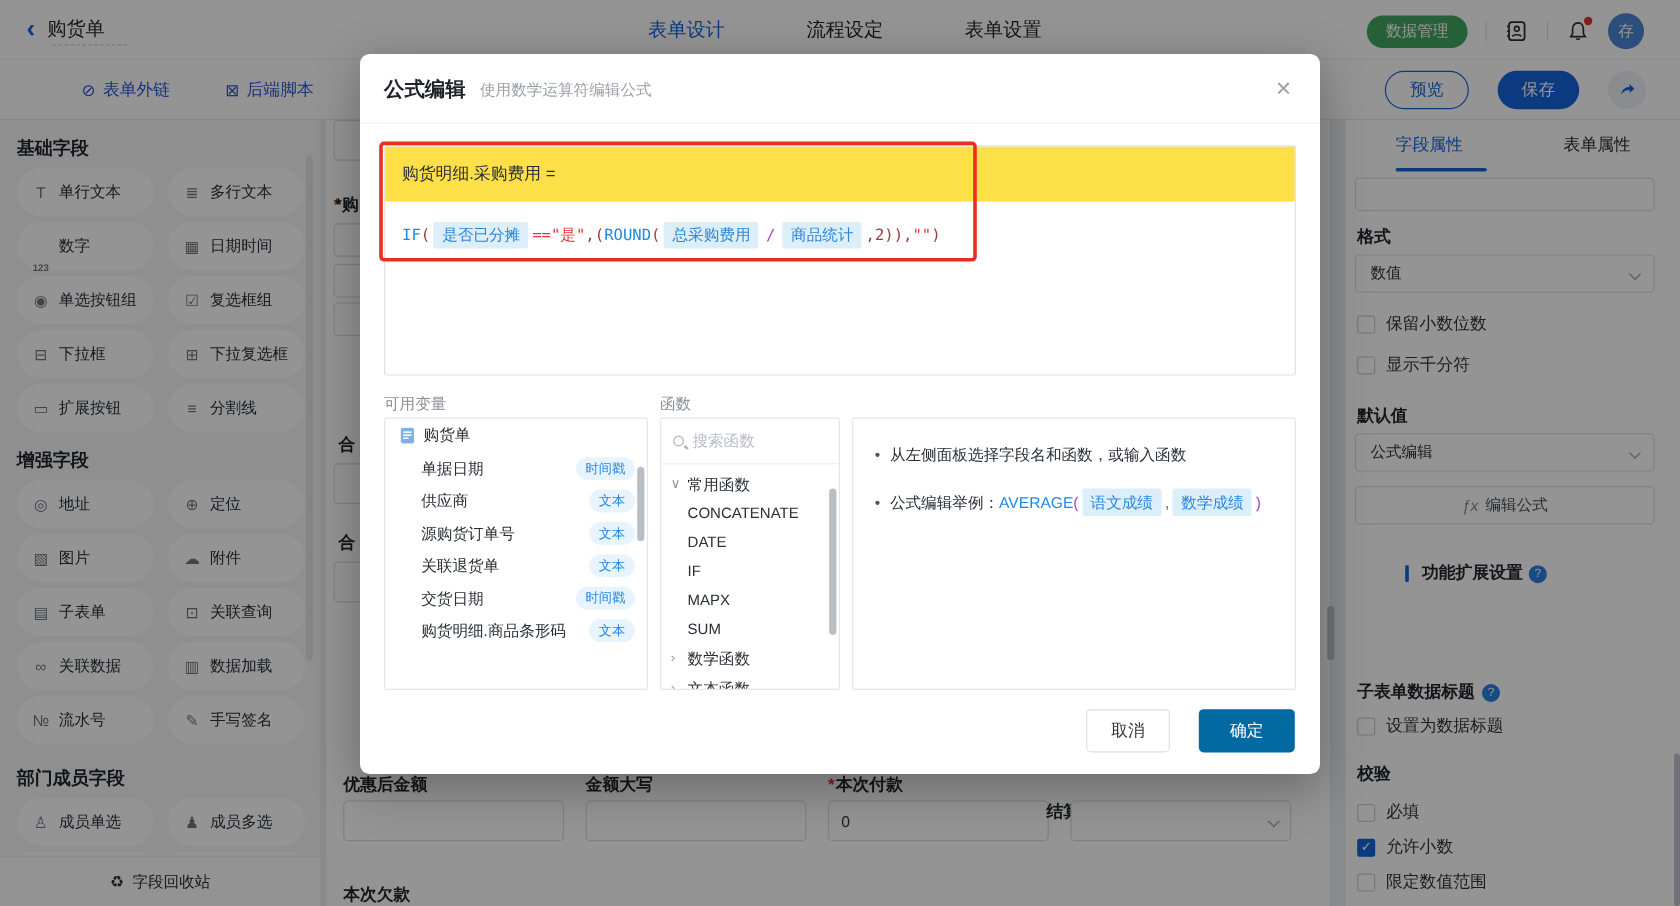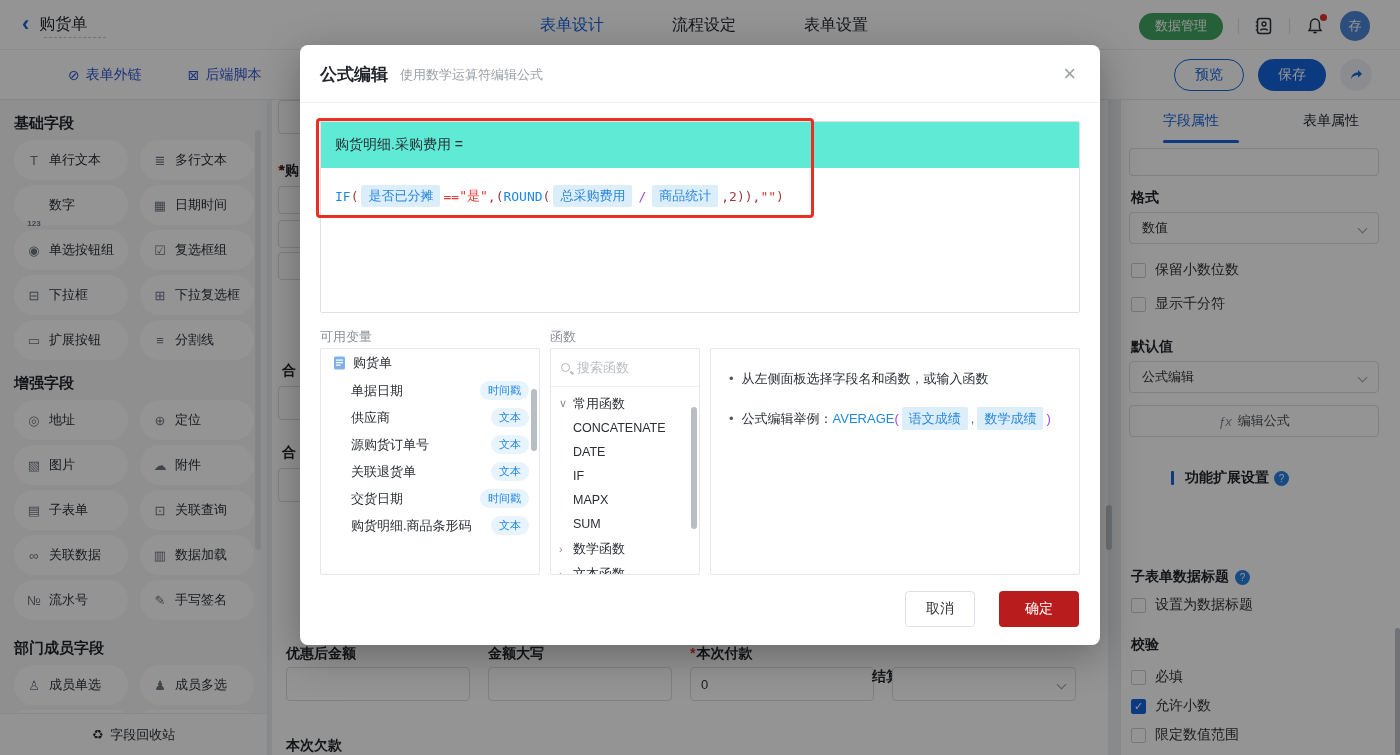--- a/index.html
+++ b/index.html
@@ -72,21 +72,21 @@
   .blue-bar { width:3px; height:14px; background:#1664dc; border-radius:1px; display:inline-block; margin-right:6px; }
   .rp-scroll { position:absolute; left:274px; top:528px; width:5px; height:127px; background:#c0c4cc; border-radius:3px; }
 
   
   #modal { position:absolute; left:300px; top:45px; width:800px; height:600px; background:#fff; border-radius:8px; box-shadow:0 10px 40px rgba(0,0,0,.3); z-index:20; }
   .m-title { font-size:17px; font-weight:bold; color:#1f2329; }
   .m-sub { font-size:13px; color:#9aa0a6; margin-left:12px; }
   .m-close { position:absolute; right:24px; top:18px; font-size:22px; color:#9aa0a6; line-height:1; cursor:pointer; }
   .m-hdiv { position:absolute; left:0; top:57px; width:800px; border-top:1px solid #f0f1f3; }
   #fbox { position:absolute; left:20px; top:76px; width:760px; height:192px; border:1px solid #dfe1e5; border-radius:2px; overflow:hidden; }
-  #fbox-head { height:46px; background:#5eead4; display:flex; align-items:center; padding:0 14px; font-size:14px; color:#2a2f36; }
+  #fbox-head { height:46px; background:#fde047; display:flex; align-items:center; padding:0 14px; font-size:14px; color:#2a2f36; }
   #fbox-line { padding:17px 14px; font-family:"DejaVu Sans Mono","Liberation Mono",monospace; font-size:13px; display:flex; align-items:center; flex-wrap:wrap; }
   .tok { white-space:pre; }
   .tok-kw { color:#1e88e5; }
   .tok-p { color:#9c3b3b; }
   .tok-op { color:#e53935; }
   .tok-str { color:#e53935; }
   .tok-div { color:#a346d1; padding:0 3px; }
   .chip { background:#ddeefb; color:#2a87dd; border-radius:2px; padding:2px 7px; margin:0 3px; font-family:"Liberation Sans",sans-serif; font-size:13px; white-space:nowrap; }
   #red-annot { position:absolute; left:16px; top:73px; width:498px; height:100px; border:3px solid #e92f22; border-radius:4px; z-index:30; pointer-events:none; }
   .m-col-label { position:absolute; top:283px; font-size:13px; color:#8a9099; }
@@ -104,21 +104,21 @@
   .ph { color:#b8bcc4; font-size:13px; }
   .fn-group { display:flex; align-items:center; gap:6px; height:25px; padding-left:8px; font-size:13px; color:#2a2f36; cursor:pointer; }
   .fn-item { height:24px; display:flex; align-items:center; padding-left:22px; font-size:12.5px; color:#2a2f36; cursor:pointer; }
   .tchev { color:#8a9099; font-size:11px; width:8px; }
   .f-scroll { position:absolute; right:2px; top:58px; width:6px; height:122px; background:#b9bdc4; border-radius:3px; }
   .tip-row { display:flex; gap:8px; font-size:13px; color:#2a2f36; line-height:1.5; align-items:baseline; }
   .dot { color:#555; font-size:13px; }
   .ex-kw { color:#1e88e5; }
   .ex-par { color:#a346d1; }
   .m-cancel { position:absolute; left:605px; top:546px; width:70px; height:36px; border:1px solid #dcdfe6; border-radius:4px; background:#fff; color:#333; font-size:14px; cursor:pointer; }
-  .m-ok { position:absolute; left:699px; top:546px; width:80px; height:36px; border:none; border-radius:4px; background:#b91c1c; color:#fff; font-size:14px; cursor:pointer; }
+  .m-ok { position:absolute; left:699px; top:546px; width:80px; height:36px; border:none; border-radius:4px; background:#0369a1; color:#fff; font-size:14px; cursor:pointer; }
   .doc-ico { width:13px; height:14px; flex:none; }
 </style>
 </head>
 <body>
 
 <div id="app">
 
   <div id="topbar">
     <div class="abs row" style="left:22px;top:13px;gap:10px;">
       <span class="back-ico">‹</span>
@@ -163,21 +163,21 @@
       </span>
       <span class="tool-link">
         <span class="tool-ico">⊠</span>
         <span>后端脚本</span>
       </span>
       <span class="tool-link">
         <span class="tool-ico">⊞</span>
         <span>数据权</span>
       </span>
     </div>
-    <div class="abs row" style="right:28px;top:9px;gap:14px;justify-content:flex-end;">
+    <div class="abs row" style="right:28px;top:9px;gap:24px;justify-content:flex-end;">
       <button class="btn-preview">预览</button>
       <button class="btn-save">保存</button>
       <button class="btn-share">
         <svg width="16" height="16" viewBox="0 0 16 16">
             <path d="M3 12 C3.5 7 7 5.5 10 5.5 L10 3 L14 7 L10 10.5 L10 8 C7.5 8 4.5 9 3 12 Z" fill="#1664dc"></path>
           </svg>
       </button>
     </div>
   </div>
 

